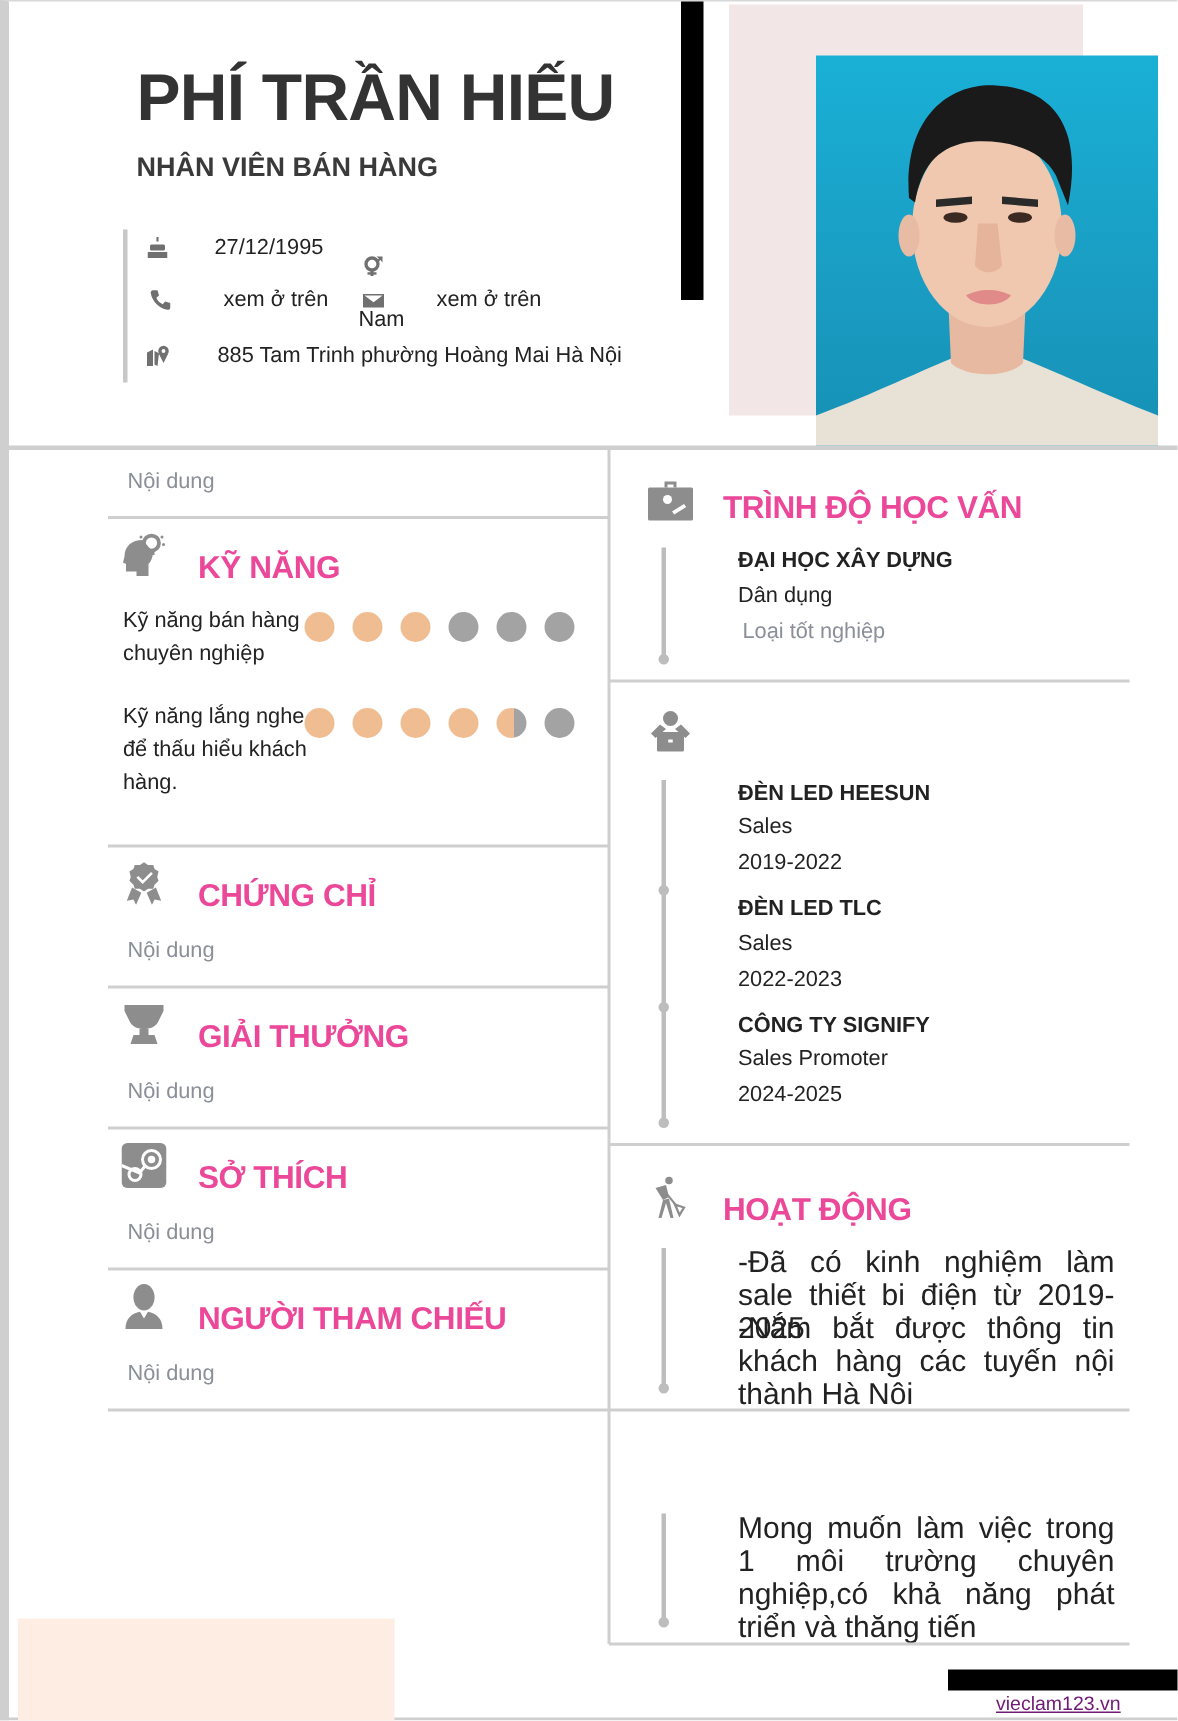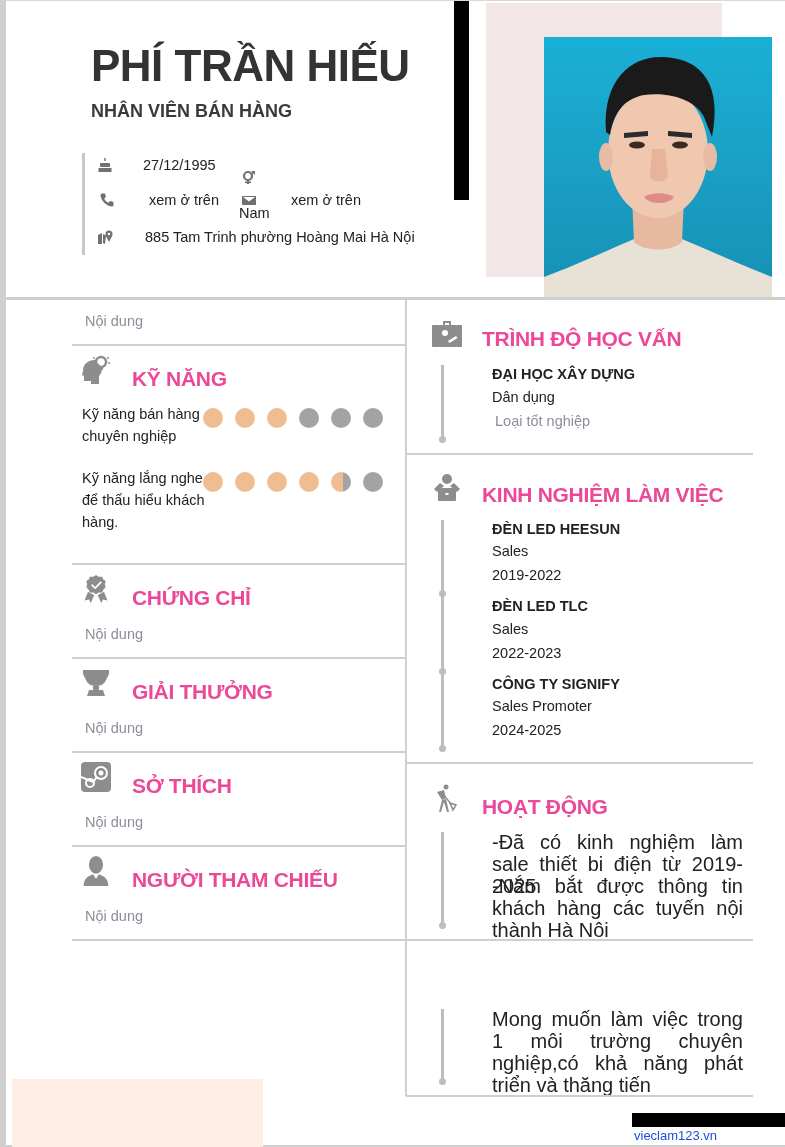--- a/index.html
+++ b/index.html
@@ -37,21 +37,21 @@
 
   .tl { position: absolute; width: 3px; background: #bdbdbd; }
   .tl-dot { position: absolute; width: 7px; height: 7px; border-radius: 50%; background: #bdbdbd; }
   .entry-title { position: absolute; font-size: 14.5px; font-weight: bold; color: #222; }
   .entry-text { position: absolute; font-size: 14.5px; color: #222; }
   .entry-muted { position: absolute; font-size: 14.5px; color: #8a8f99; }
   .para { position: absolute; font-size: 20px; color: #222; line-height: 22px; text-align: justify; width: 251px; }
 
   .peach-box { position: absolute; left: 6px; top: 1078px; width: 251px; height: 69px; background: #fdede2; }
   .black-bar-bottom { position: absolute; left: 626px; top: 1112px; width: 159px; height: 14px; background: #000; }
-  .watermark { position: absolute; left: 628px; top: 1127px; font-size: 13px; color: #1d4ed8; }
+  .watermark { position: absolute; left: 658px; top: 1127px; font-size: 13px; color: #701a75; text-decoration: underline; }
 </style>
 </head>
 <body>
 
 <div class="page">
 
   <div class="pink-box"></div>
   <div class="black-bar-top"></div>
 
   <div class="name">PHÍ TRẦN HIẾU</div>
@@ -203,21 +203,20 @@
   <div class="entry-text" style="left:486px; top:388px;">Dân dụng</div>
   <div class="entry-muted" style="left:489px; top:412px;">Loại tốt nghiệp</div>
   <div class="hsep" style="left:400px; top:452px; width:347px;"></div>
 
   <svg class="sec-icon" style="left:426px; top:472px;" viewBox="0 0 30 30">
     <circle cx="15" cy="6" r="5"></circle>
     <path d="M2 16 L8 10 L12 13 L5 19 Z M28 16 L22 10 L18 13 L25 19 Z"></path>
     <rect x="6" y="15" width="18" height="13" rx="1"></rect>
     <rect x="13.5" y="20" width="3" height="2" fill="#fff"></rect>
   </svg>
-  <div class="sec-title" style="left:476px; top:482px;">KINH NGHIỆM LÀM VIỆC</div>
   <div class="tl" style="left:435px; top:519px; height:228px;"></div>
   <div class="tl-dot" style="left:433px; top:589px;"></div>
   <div class="tl-dot" style="left:433px; top:667px;"></div>
   <div class="tl-dot" style="left:433px; top:744px;"></div>
 
   <div class="entry-title" style="left:486px; top:520px;">ĐÈN LED HEESUN</div>
   <div class="entry-text" style="left:486px; top:542px;">Sales</div>
   <div class="entry-text" style="left:486px; top:566px;">2019-2022</div>
 
   <div class="entry-title" style="left:486px; top:597px;">ĐÈN LED TLC</div>

